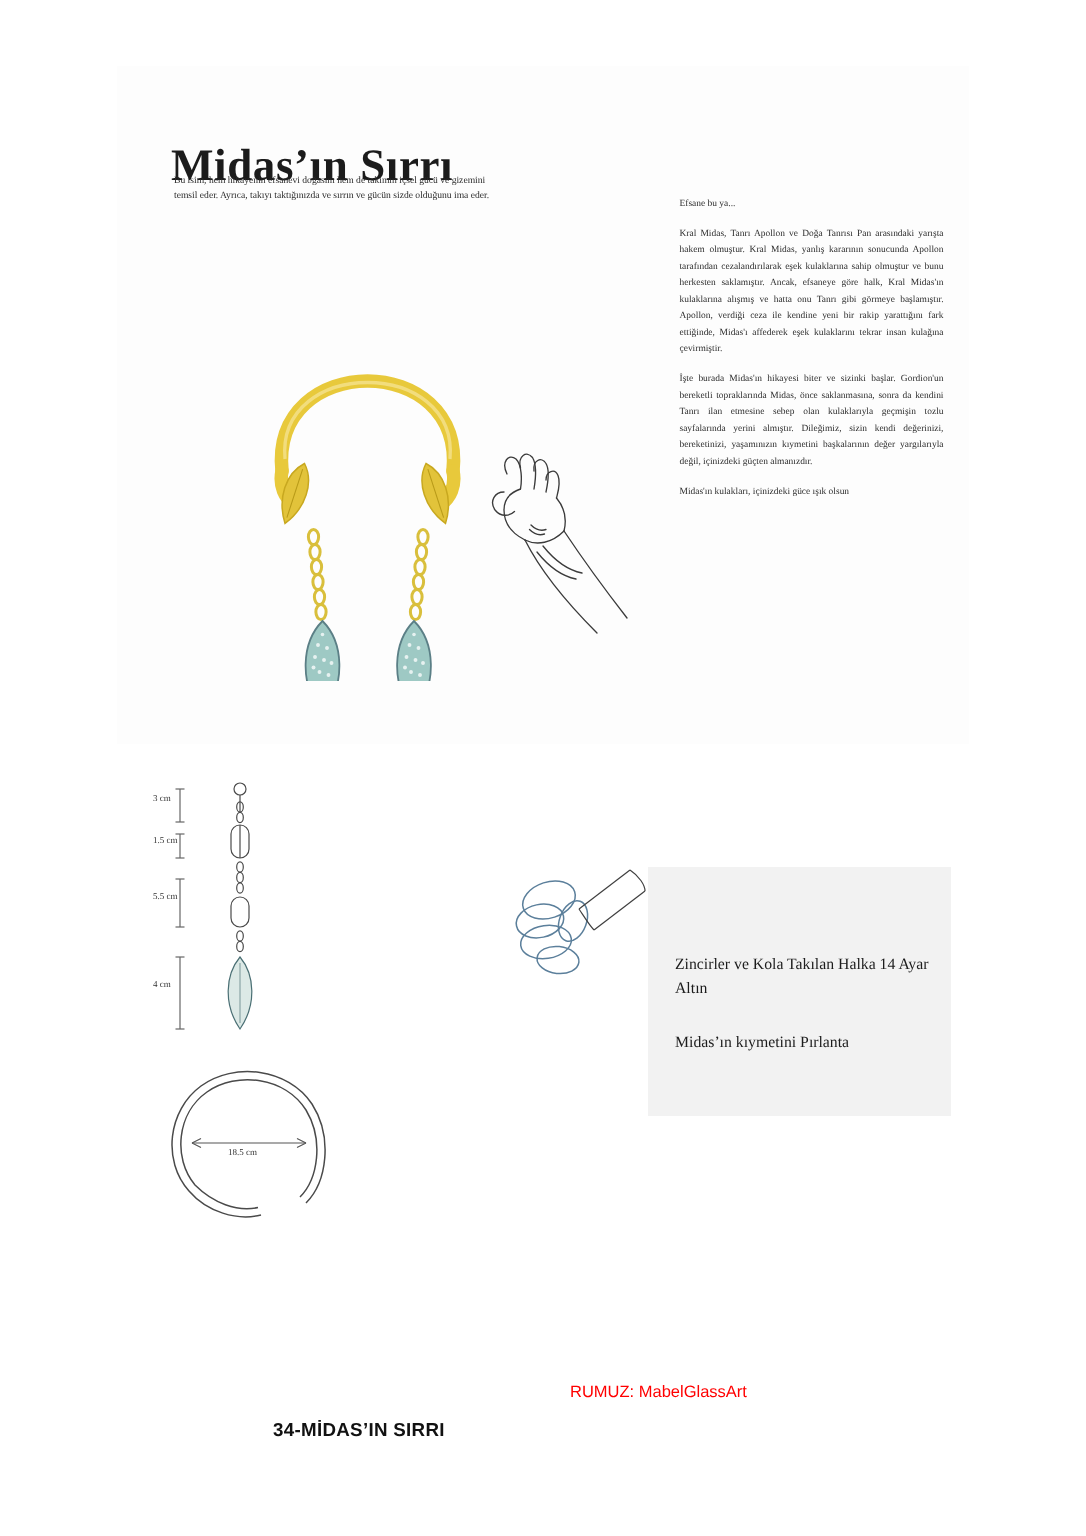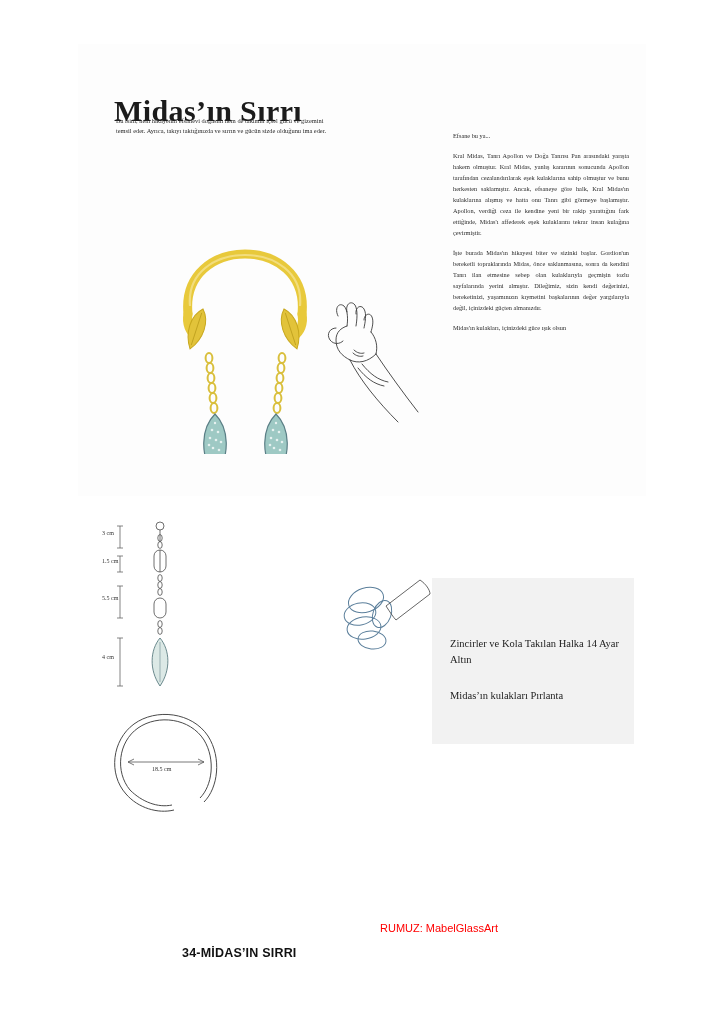--- a/index.html
+++ b/index.html
@@ -366,19 +366,19 @@
         <path d="M56 36 L90 10"></path>
         <path d="M66 50 L100 24"></path>
         <path d="M90 10 C 96 14, 100 20, 100 24"></path>
         <path d="M56 36 C 60 42, 63 47, 66 50"></path>
       </g>
     </svg>
   </div>
 
   <div class="spec-box">
     <div class="spec-line spec-line-1">Zincirler ve Kola Takılan Halka 14 Ayar Altın</div>
-    <div class="spec-line spec-line-2">Midas’ın kulakları Pırlanta</div>
+    <div class="spec-line spec-line-2">Midas’ın kıymetini Pırlanta</div>
   </div>
 
   <div class="footer-title">34-MİDAS’IN SIRRI</div>
   <div class="footer-code">RUMUZ: MabelGlassArt</div>
 
 </div>
 
 </body></html>

